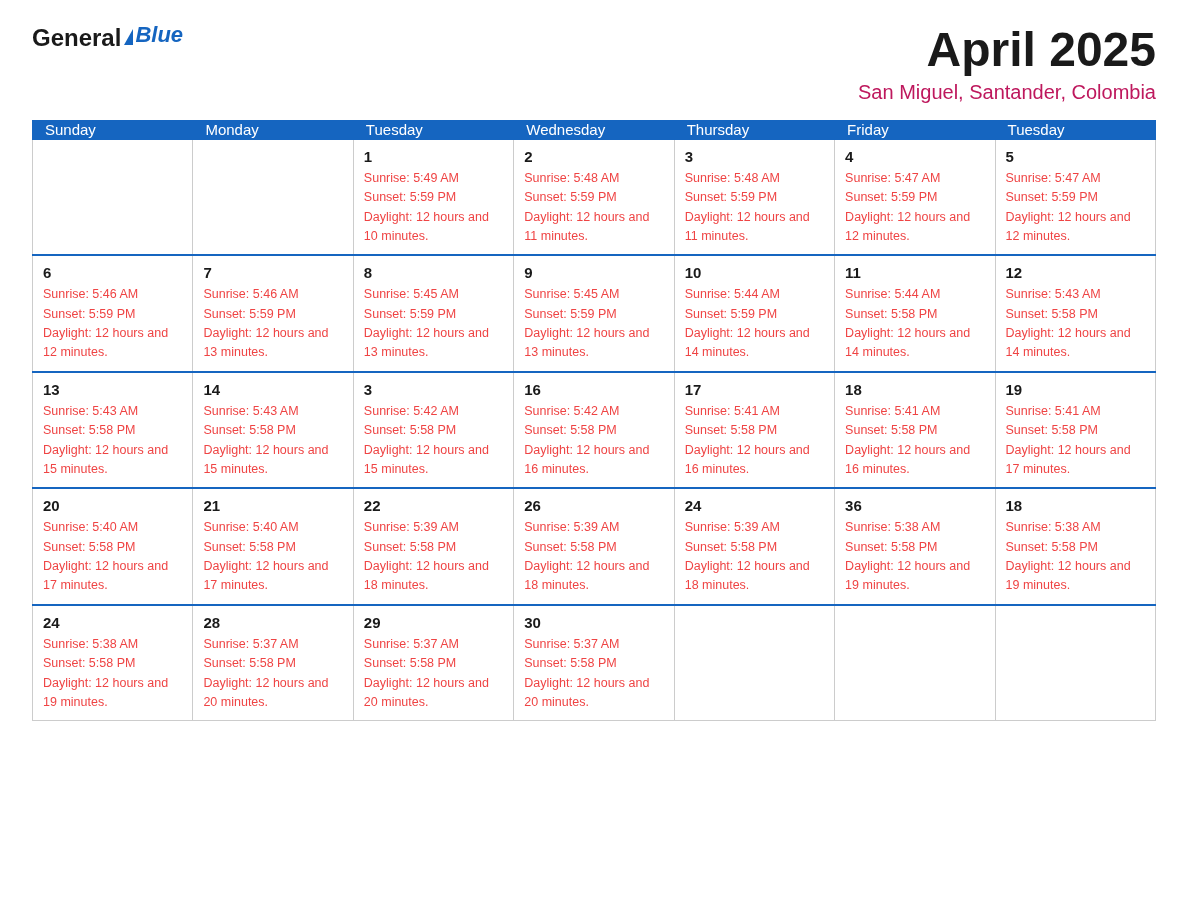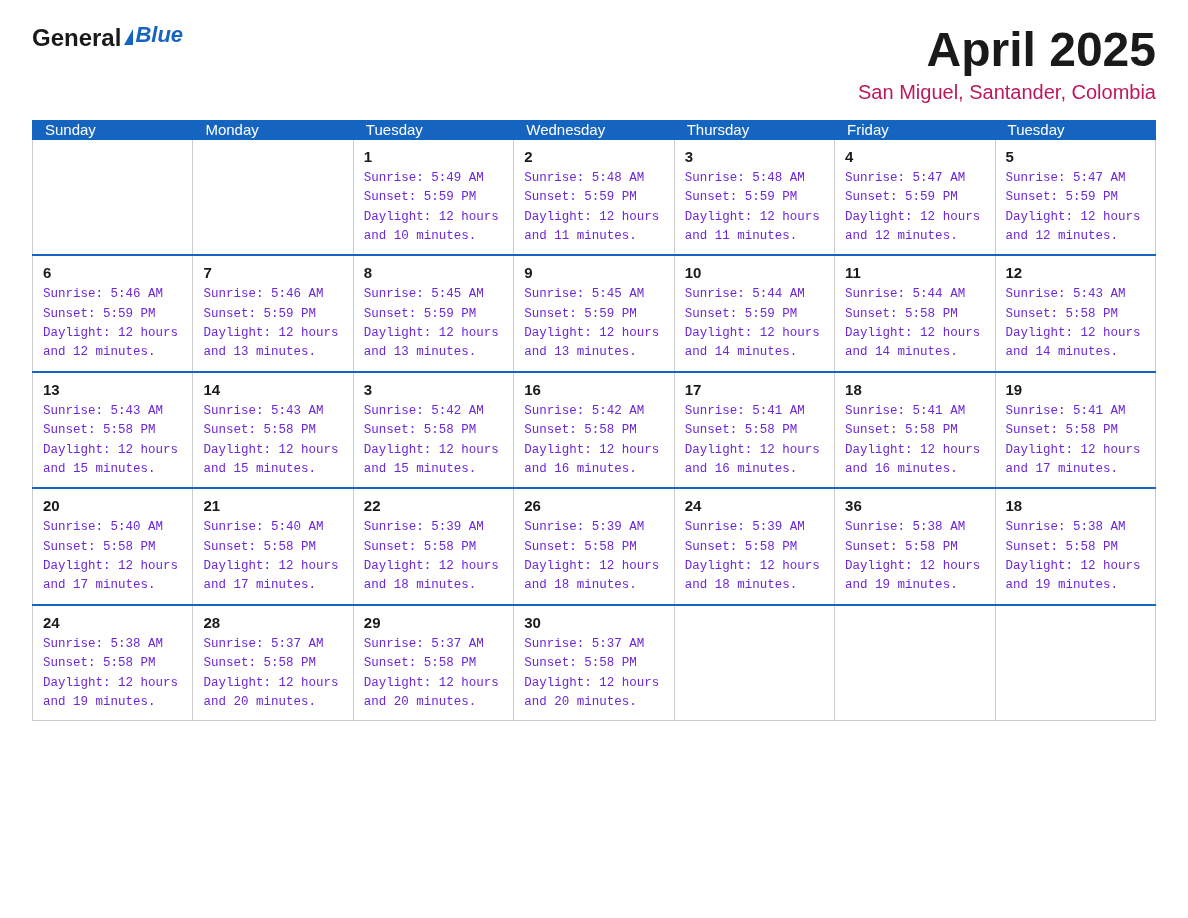--- a/index.html
+++ b/index.html
@@ -53,24 +53,23 @@
       font-size: 13px;
       color: #222;
     }
     .day-number {
       font-size: 15px;
       font-weight: bold;
       color: #1a1a1a;
       margin-bottom: 4px;
     }
     .day-info {
-      color: #6d28d9;
+      color: #ef4444;
       font-size: 12.5px;
       line-height: 1.55;
-      font-family: Liberation Mono, monospace;
     }
     .empty-cell {
       background: #fff;
     }
     tr.week-row td {
       border-top: 2px solid #1565C0;
     }
     .logo-wrapper {
       display: flex;
       flex-direction: row;

